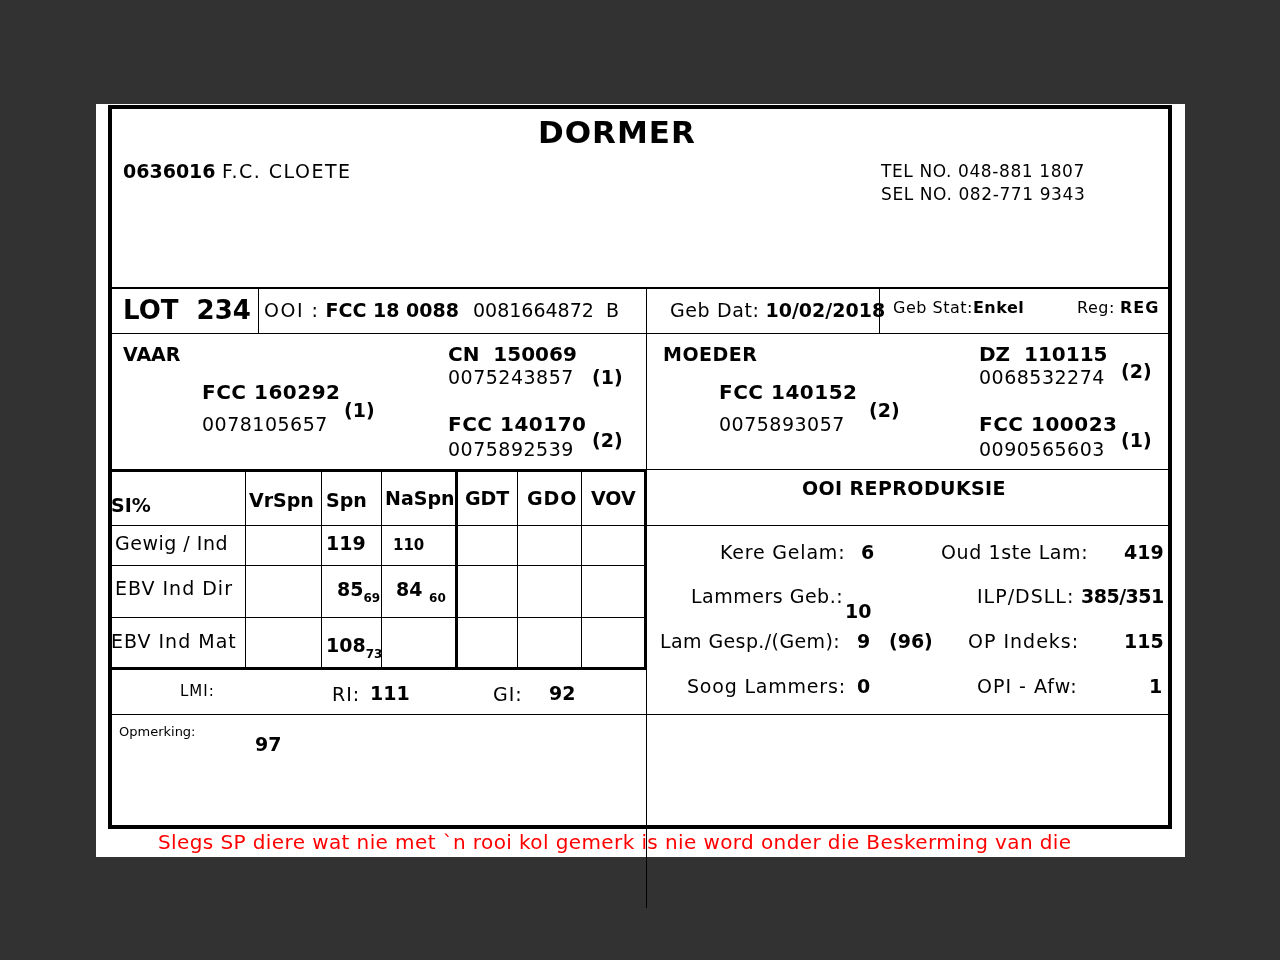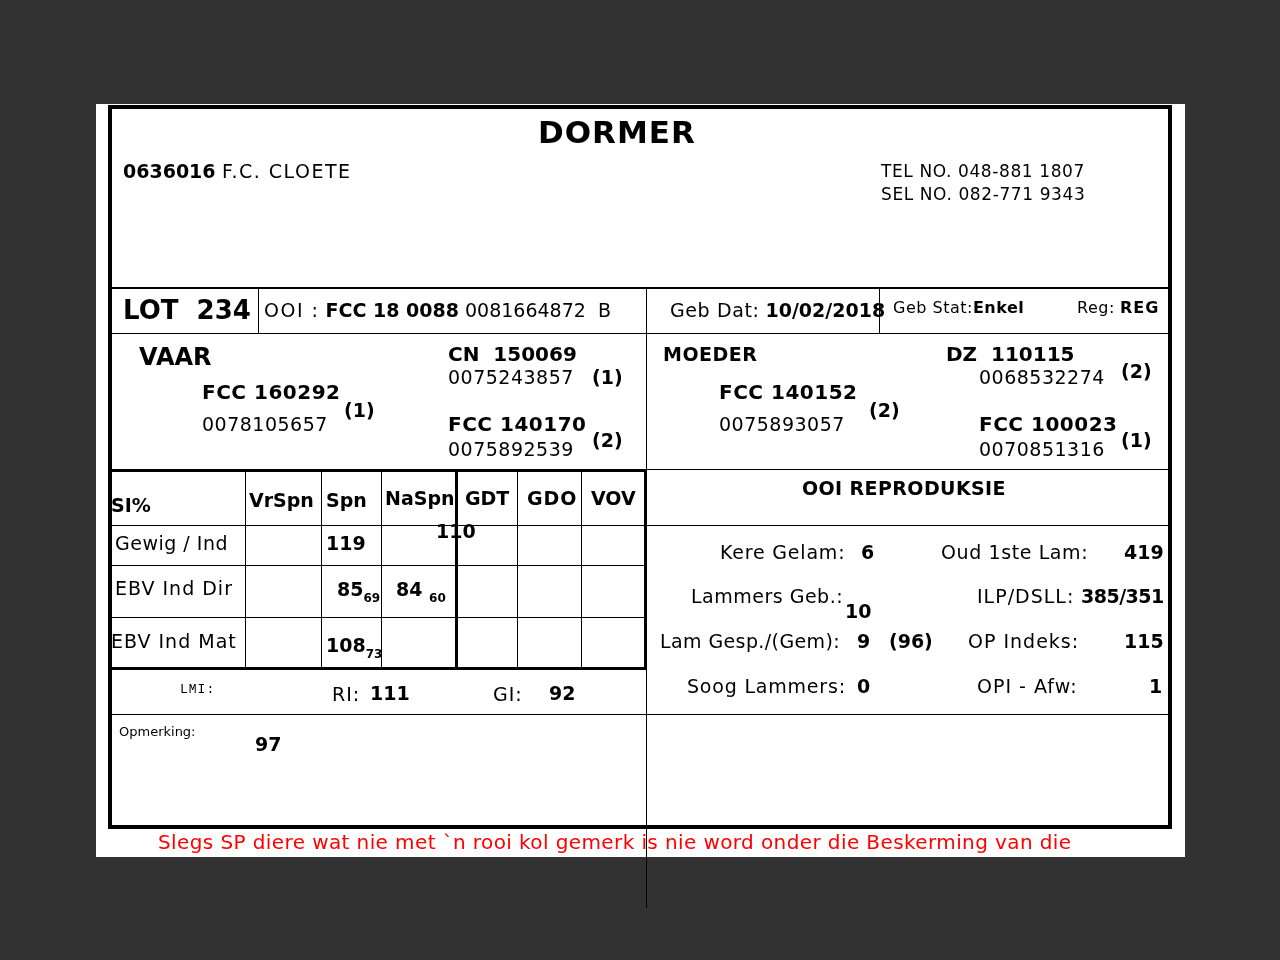--- a/index.html
+++ b/index.html
@@ -37,57 +37,57 @@
   <div class="hl" style="left:14px;top:183px;width:1060px;height:2px;"></div>
   <div class="hl" style="left:14px;top:229px;width:1060px;height:1px;"></div>
   <div class="hl" style="left:162px;top:184px;width:1px;height:46px;"></div>
   <div class="hl" style="left:550px;top:184px;width:1px;height:620px;"></div>
   <div class="hl" style="left:783px;top:184px;width:1px;height:46px;"></div>
 
   <div class="abs b" style="left:27px;top:191px;font-size:26px;white-space:pre;">LOT  234</div>
   <div class="abs" style="left:168px;top:195px;font-size:19px;">
     <span style="letter-spacing:1.5px">OOI :</span>
     <span class="b">FCC 18 0088</span>
-    <span style="margin-left:0">0081664872</span>
+    <span style="margin-left:8px">0081664872</span>
     <span style="margin-left:6px">B</span>
   </div>
   <div class="abs" style="left:574px;top:195px;font-size:19px;">
     <span style="letter-spacing:0.6px">Geb Dat:</span>
     <span class="b">10/02/2018</span>
   </div>
   <div class="abs" style="left:797px;top:194px;font-size:16px;">
     <span style="letter-spacing:0.5px">Geb Stat:</span><span class="b" style="letter-spacing:0.5px">Enkel</span>
   </div>
   <div class="abs" style="left:981px;top:194px;font-size:16px;">
     <span style="letter-spacing:0.5px">Reg:</span>
     <span class="b" style="letter-spacing:1px">REG</span>
   </div>
 
-  <div class="abs b" style="left:43px;top:239px;font-size:24px;">VAAR</div>
+  <div class="abs b" style="left:27px;top:239px;font-size:19px;">VAAR</div>
   <div class="abs b" style="left:106px;top:276px;font-size:20px;letter-spacing:0.5px;">FCC 160292</div>
   <div class="abs n" style="left:106px;top:309px;">0078105657</div>
   <div class="abs b" style="left:248px;top:295px;font-size:19px;">(1)</div>
 
   <div class="abs b" style="left:352px;top:238px;font-size:20px;white-space:pre;">CN  150069</div>
   <div class="abs n" style="left:352px;top:262px;">0075243857</div>
   <div class="abs b" style="left:496px;top:262px;font-size:19px;">(1)</div>
   <div class="abs b" style="left:352px;top:308px;font-size:20px;letter-spacing:0.5px;">FCC 140170</div>
   <div class="abs n" style="left:352px;top:334px;">0075892539</div>
   <div class="abs b" style="left:496px;top:325px;font-size:19px;">(2)</div>
 
   <div class="abs b" style="left:567px;top:239px;font-size:19px;letter-spacing:0.5px;">MOEDER</div>
   <div class="abs b" style="left:623px;top:276px;font-size:20px;letter-spacing:0.5px;">FCC 140152</div>
   <div class="abs n" style="left:623px;top:309px;">0075893057</div>
   <div class="abs b" style="left:773px;top:295px;font-size:19px;">(2)</div>
 
-  <div class="abs b" style="left:850px;top:238px;font-size:20px;white-space:pre;text-align:right;">DZ  110115</div>
+  <div class="abs b" style="left:883px;top:238px;font-size:20px;white-space:pre;text-align:right;">DZ  110115</div>
   <div class="abs n" style="left:883px;top:262px;">0068532274</div>
   <div class="abs b" style="left:1025px;top:256px;font-size:19px;">(2)</div>
   <div class="abs b" style="left:883px;top:308px;font-size:20px;letter-spacing:0.5px;">FCC 100023</div>
-  <div class="abs n" style="left:883px;top:334px;">0070851316</div>
+  <div class="abs n" style="left:883px;top:334px;">0090565603</div>
   <div class="abs b" style="left:1025px;top:325px;font-size:19px;">(1)</div>
 
   <div class="hl" style="left:14px;top:365px;width:537px;height:3px;"></div>
   <div class="hl" style="left:551px;top:365px;width:523px;height:1px;"></div>
   <div class="hl" style="left:14px;top:421px;width:537px;height:1px;"></div>
   <div class="hl" style="left:551px;top:421px;width:523px;height:1px;"></div>
   <div class="hl" style="left:14px;top:461px;width:537px;height:1px;"></div>
   <div class="hl" style="left:14px;top:513px;width:537px;height:1px;"></div>
   <div class="hl" style="left:14px;top:563px;width:537px;height:3px;"></div>
   <div class="hl" style="left:14px;top:610px;width:1060px;height:1px;"></div>
@@ -103,36 +103,36 @@
   <div class="abs b" style="left:15px;top:390px;font-size:19px;">SI%</div>
   <div class="abs b" style="left:153px;top:385px;font-size:19px;">VrSpn</div>
   <div class="abs b" style="left:230px;top:385px;font-size:19px;">Spn</div>
   <div class="abs b" style="left:289px;top:383px;font-size:19px;">NaSpn</div>
   <div class="abs b" style="left:369px;top:383px;font-size:19px;">GDT</div>
   <div class="abs b" style="left:431px;top:383px;font-size:19px;letter-spacing:1px;">GDO</div>
   <div class="abs b" style="left:495px;top:383px;font-size:19px;">VOV</div>
 
   <div class="abs sm" style="left:19px;top:428px;font-size:19px;letter-spacing:0.5px;">Gewig / Ind</div>
   <div class="abs b" style="left:230px;top:428px;font-size:19px;">119</div>
-  <div class="abs b" style="left:297px;top:416px;font-size:19px;margin-left:43px;">110</div>
+  <div class="abs b" style="left:297px;top:432px;font-size:15px;">110</div>
 
   <div class="abs" style="left:19px;top:473px;font-size:19px;letter-spacing:1px;">EBV Ind Dir</div>
   <div class="abs b" style="left:241px;top:474px;font-size:19px;">
     <span>85</span><sub class="s">69</sub>
   </div>
   <div class="abs b" style="left:300px;top:474px;font-size:19px;">
     <span>84</span> <sub class="s">60</sub>
   </div>
 
   <div class="abs" style="left:15px;top:526px;font-size:19px;letter-spacing:1px;">EBV Ind Mat</div>
   <div class="abs b" style="left:230px;top:530px;font-size:19px;">
     <span>108</span><sub class="s">73</sub>
   </div>
 
-  <div class="abs" style="left:84px;top:578px;font-size:13px;letter-spacing:1px;font-family:Liberation Mono, monospace;">LMI:</div>
+  <div class="abs" style="left:84px;top:578px;font-size:15px;letter-spacing:1px;">LMI:</div>
   <div class="abs b" style="left:159px;top:598px;font-size:19px;margin-top:31px;">97</div>
   <div class="abs" style="left:236px;top:579px;font-size:19px;letter-spacing:1px;">RI:</div>
   <div class="abs b" style="left:274px;top:578px;font-size:19px;">111</div>
   <div class="abs" style="left:397px;top:579px;font-size:19px;letter-spacing:1px;">GI:</div>
   <div class="abs b" style="left:453px;top:578px;font-size:19px;">92</div>
 
   <div class="abs b" style="left:706px;top:373px;font-size:19px;letter-spacing:0.4px;">OOI REPRODUKSIE</div>
 
   <div class="abs" style="left:624px;top:437px;font-size:19px;letter-spacing:0.8px;">Kere Gelam:</div>
   <div class="abs b" style="left:765px;top:437px;font-size:19px;">6</div>

